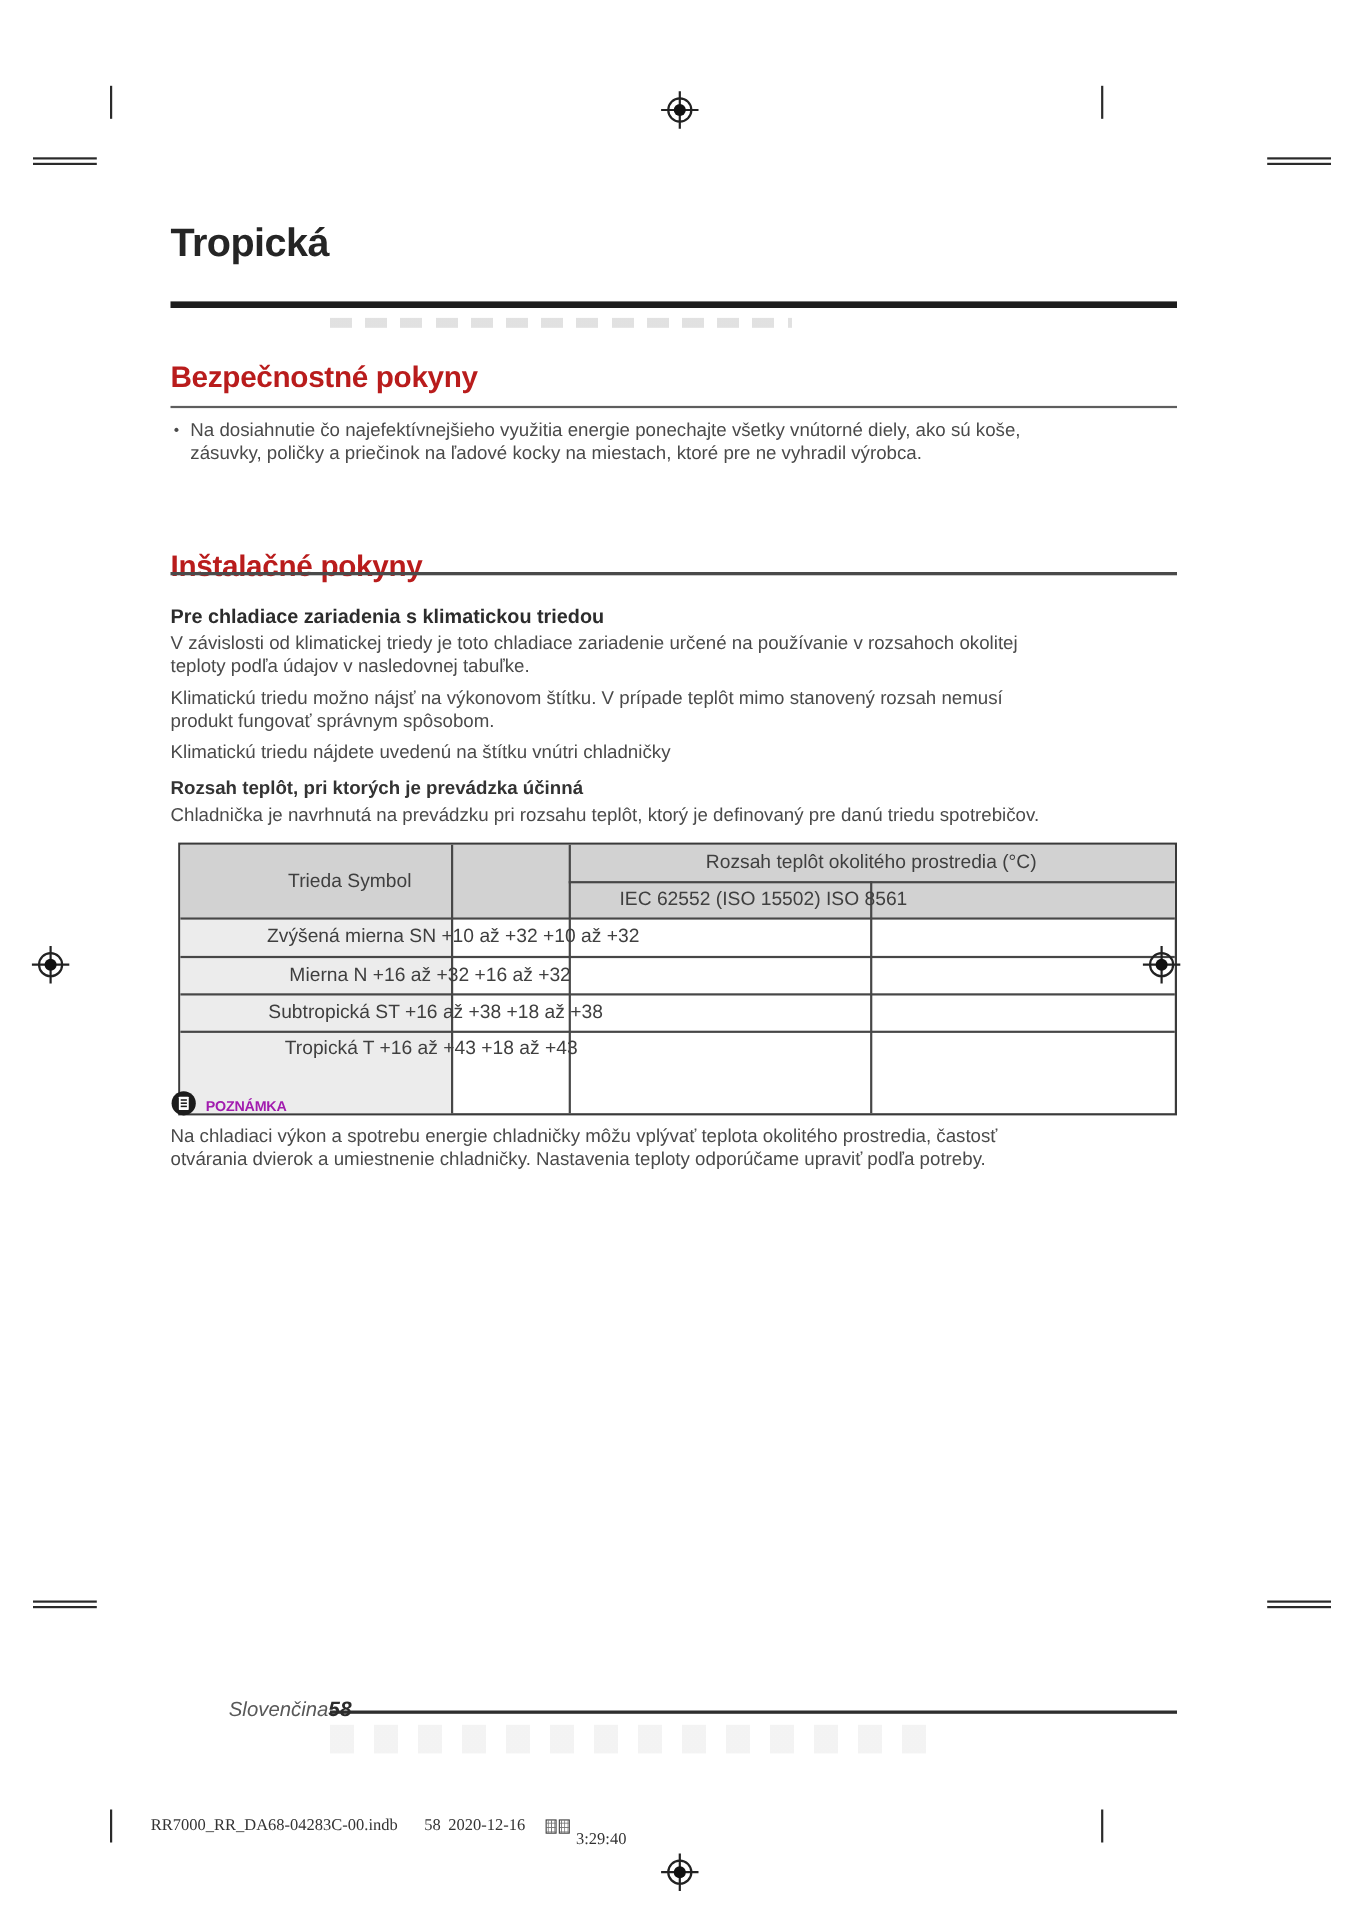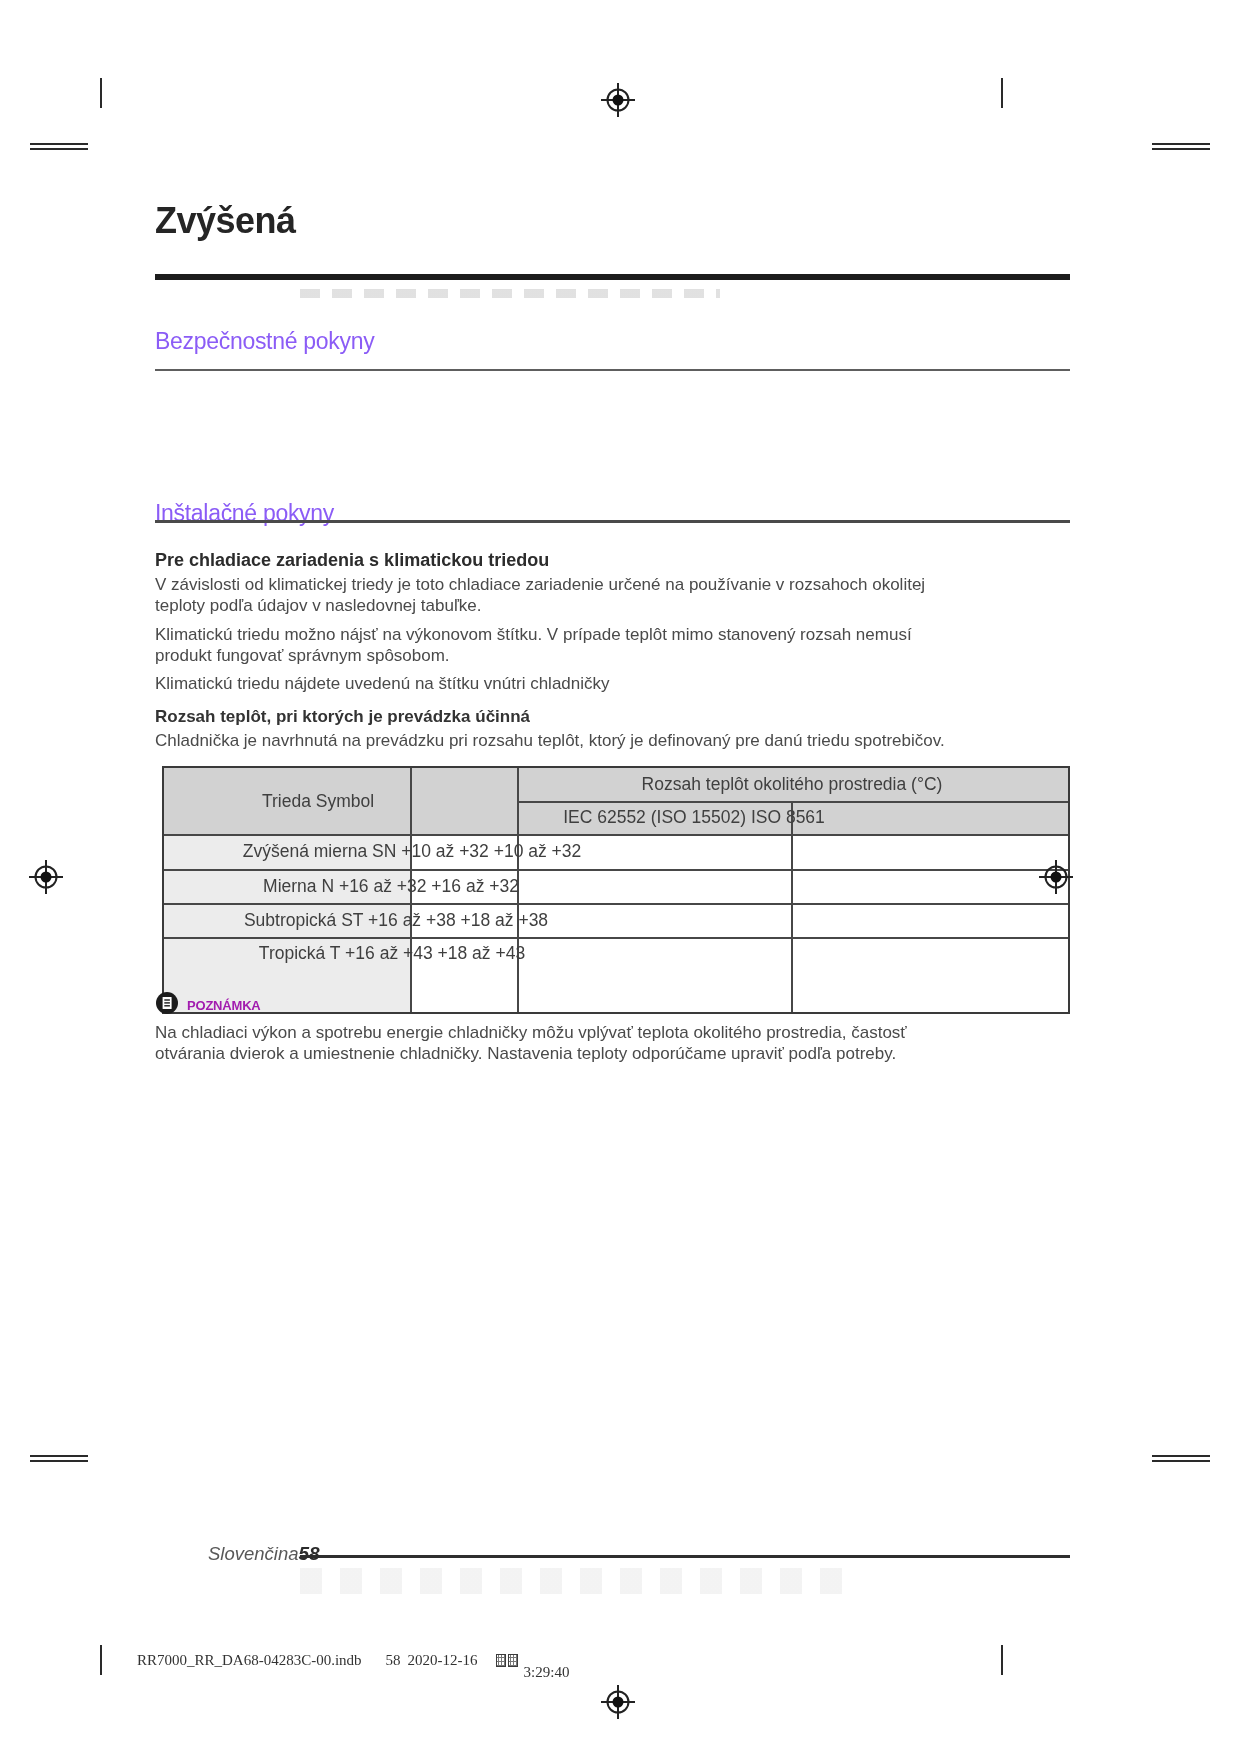--- a/index.html
+++ b/index.html
@@ -11,21 +11,21 @@
   .abs{position:absolute;}
 
   
   .page-title{left:155px;top:200px;font-size:36px;font-weight:700;color:#252525;letter-spacing:-0.5px;}
   .title-rule{left:155px;top:274px;width:915px;height:6px;background:#1d1d1d;}
   .scan-dashes{left:300px;top:289px;width:420px;height:9px;opacity:.45;
     background:repeating-linear-gradient(90deg,#bdbdbd 0 20px,transparent 20px 32px);}
   .scan-dashes2{left:300px;top:1568px;width:560px;height:26px;opacity:.18;
     background:repeating-linear-gradient(90deg,#bdbdbd 0 22px,transparent 22px 40px);}
 
-  .h2{font-size:23px;font-weight:400;color:#8b5cf6;letter-spacing:-0.3px;}
+  .h2{font-size:27px;font-weight:700;color:#b91c1c;letter-spacing:-0.3px;}
   .h2-safety{left:155px;top:328px;}
   .h2-rule-safety{left:155px;top:369px;width:915px;height:2px;background:#5e5e5e;}
   .h2-install{left:155px;top:500px;}
   .h2-rule-install{left:155px;top:520px;width:915px;height:2.5px;background:#4a4a4a;}
 
   .h3{left:155px;top:550px;font-size:18px;font-weight:700;color:#2c2c2c;}
   .h4{left:155px;top:707px;font-size:17px;font-weight:700;color:#333;}
 
   .body-text{font-size:17px;line-height:21px;color:#4a4a4a;white-space:pre-line;}
   .p1{left:155px;top:574px;width:930px;}
@@ -75,27 +75,29 @@
     background-size:3px 4px;background-position:1px 2px;}
   .print-time{margin-left:4px;margin-top:24px;}
 
   
   .vmark{width:2px;background:#2a2a2a;}
   .hmark{height:2px;background:#2a2a2a;}
 </style>
 </head>
 <body>
 
-<div class="abs page-title">Zvýšená</div>
+<div class="abs page-title">Tropická</div>
 <div class="abs title-rule"></div>
 <div class="abs scan-dashes"></div>
 
 <div class="abs h2 h2-safety">Bezpečnostné pokyny</div>
 <div class="abs h2-rule-safety"></div>
 <div class="abs bullet-list">
+  <div class="bullet-item">Na dosiahnutie čo najefektívnejšieho využitia energie ponechajte všetky vnútorné diely, ako sú koše,
+zásuvky, poličky a priečinok na ľadové kocky na miestach, ktoré pre ne vyhradil výrobca.</div>
 </div>
 
 <div class="abs h2 h2-install">Inštalačné pokyny</div>
 <div class="abs h2-rule-install"></div>
 <div class="abs h3">Pre chladiace zariadenia s klimatickou triedou</div>
 <div class="abs body-text p1">V závislosti od klimatickej triedy je toto chladiace zariadenie určené na používanie v rozsahoch okolitej
 teploty podľa údajov v nasledovnej tabuľke.</div>
 <div class="abs body-text p2">Klimatickú triedu možno nájsť na výkonovom štítku. V prípade teplôt mimo stanovený rozsah nemusí
 produkt fungovať správnym spôsobom.</div>
 <div class="abs body-text p3">Klimatickú triedu nájdete uvedenú na štítku vnútri chladničky</div>

